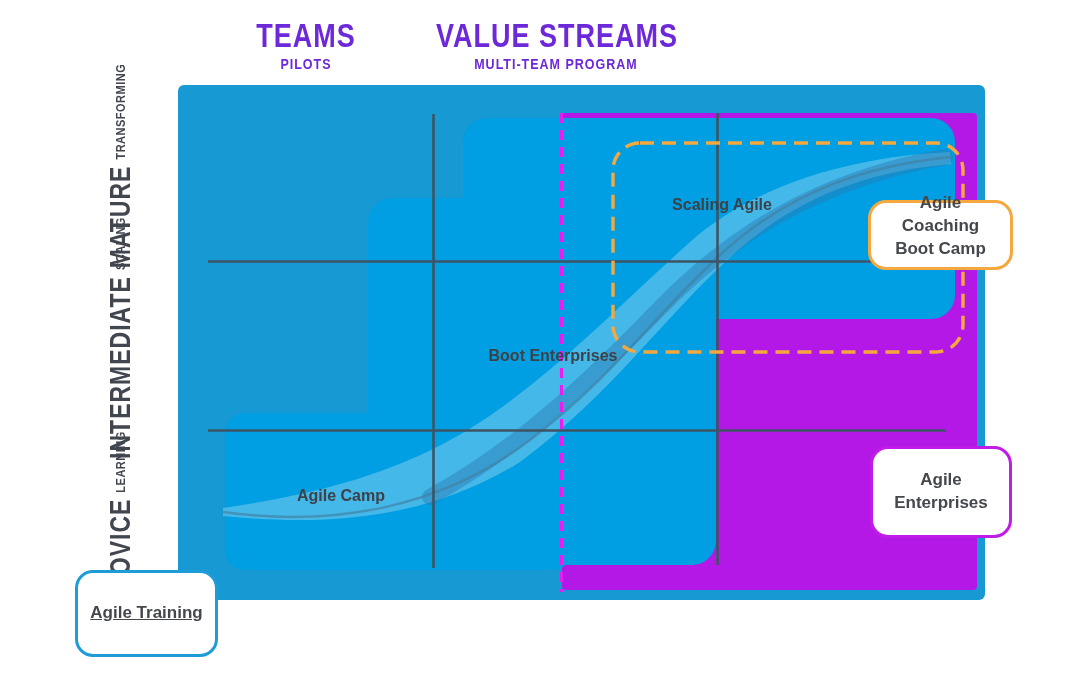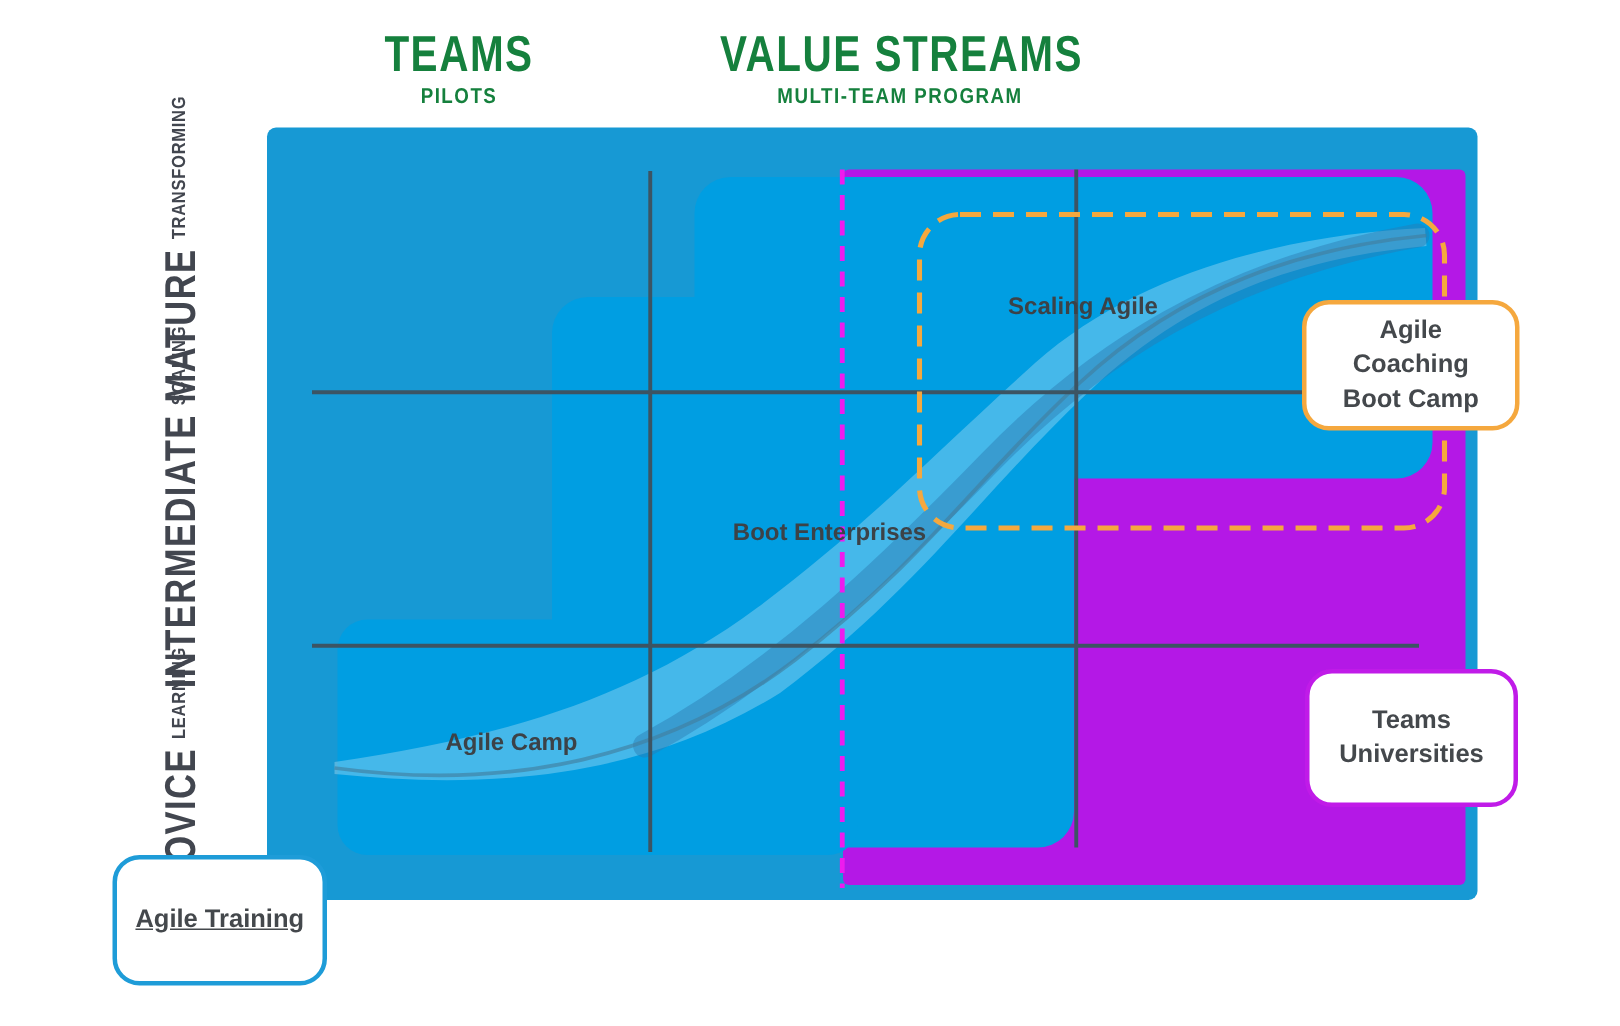--- a/index.html
+++ b/index.html
@@ -11,35 +11,35 @@
   
   #base-rect{left:178px;top:85px;width:807px;height:515px;background:#1799d4;border-radius:6px;}
   #purple-rect{left:562px;top:113px;width:415px;height:477px;background:#b418e6;border-radius:4px;}
   .zone{background:#009ee2;border-radius:24px;}
   #zone-scaling{left:463px;top:118px;width:492px;height:201px;}
   #zone-enterprise{left:368px;top:198px;width:348px;height:367px;}
   #zone-teams{left:225px;top:413px;width:347px;height:157px;border-radius:20px;}
   
   #overlay{left:0;top:0;width:1080px;height:684px;pointer-events:none;}
   
-  .col-head{top:22px;text-align:center;color:#15803d;}
+  .col-head{top:22px;text-align:center;color:#6d28d9;}
   .col-title{font-weight:bold;font-size:27px;line-height:1.05;letter-spacing:1px;transform:scaleY(1.25);white-space:nowrap;}
   .col-sub{font-weight:bold;font-size:12.5px;letter-spacing:1px;margin-top:7px;white-space:nowrap;transform:scaleY(1.15);}
   
   .row-head{width:240px;height:56px;display:flex;align-items:center;justify-content:center;gap:6px;
     transform:translate(-50%,-50%) rotate(-90deg);color:#42464f;text-align:center;}
   .row-title{font-weight:bold;font-size:23px;letter-spacing:1px;transform:scaleY(1.25);white-space:nowrap;}
   .row-sub{font-weight:bold;font-size:11px;letter-spacing:0.5px;transform:scaleY(1.15);white-space:nowrap;}
   
   .region-label{font-weight:bold;font-size:16px;color:#3c4247;white-space:nowrap;transform:translate(-50%,-50%);}
   
   .callout{background:#ffffff;border-radius:18px;display:flex;align-items:center;justify-content:center;
     text-align:center;font-weight:bold;font-size:17px;color:#44484c;line-height:1.35;padding:6px 10px;box-sizing:border-box;}
   #callout-training{left:75px;top:570px;width:143px;height:87px;border:3px solid #1e9cd8;text-decoration:underline;}
-  #callout-coaching{left:868px;top:200px;width:145px;height:87px;border:3px solid #f5a83e;align-items:flex-end;}
+  #callout-coaching{left:868px;top:200px;width:145px;height:70px;border:3px solid #f5a83e;align-items:flex-end;}
   #callout-universities{left:870px;top:446px;width:142px;height:92px;border:3px solid #c01be8;}
 </style>
 </head>
 <body>
 
 <div id="stage">
 
   <div class="abs" id="base-rect"></div>
   <div class="abs" id="purple-rect"></div>
   <div class="abs zone" id="zone-scaling"></div>
@@ -73,21 +73,21 @@
 
     <line x1="561.5" y1="113" x2="561.5" y2="592" stroke="#ee1bee" stroke-width="3.2" stroke-dasharray="10 7"></line>
 
     <rect x="613" y="143" width="350" height="209" rx="27" fill="none" stroke="#f5a83e" stroke-width="3.4" stroke-dasharray="14 8"></rect>
   </svg>
 
   <div class="abs col-head" style="left:206px;width:200px;">
     <div class="col-title">TEAMS</div>
     <div class="col-sub">PILOTS</div>
   </div>
-  <div class="abs col-head" style="left:480px;width:240px;">
+  <div class="abs col-head" style="left:436px;width:240px;">
     <div class="col-title">VALUE STREAMS</div>
     <div class="col-sub">MULTI-TEAM PROGRAM</div>
   </div>
 
   <div class="abs row-head" style="left:120px;top:166px;">
     <div class="row-title">MATURE</div>
     <div class="row-sub">TRANSFORMING</div>
   </div>
   <div class="abs row-head" style="left:120px;top:338px;">
     <div class="row-title">INTERMEDIATE</div>
@@ -102,16 +102,16 @@
   <div class="abs region-label" style="left:553px;top:356px;">Boot Enterprises</div>
   <div class="abs region-label" style="left:722px;top:205px;">Scaling Agile</div>
 
   <div class="abs callout" id="callout-training">
     <span>Agile Training</span>
   </div>
   <div class="abs callout" id="callout-coaching">
     <span>Agile Coaching Boot Camp</span>
   </div>
   <div class="abs callout" id="callout-universities">
-    <span>Teams Universities</span>
+    <span>Agile Enterprises</span>
   </div>
 
 </div>
 
 </body></html>

